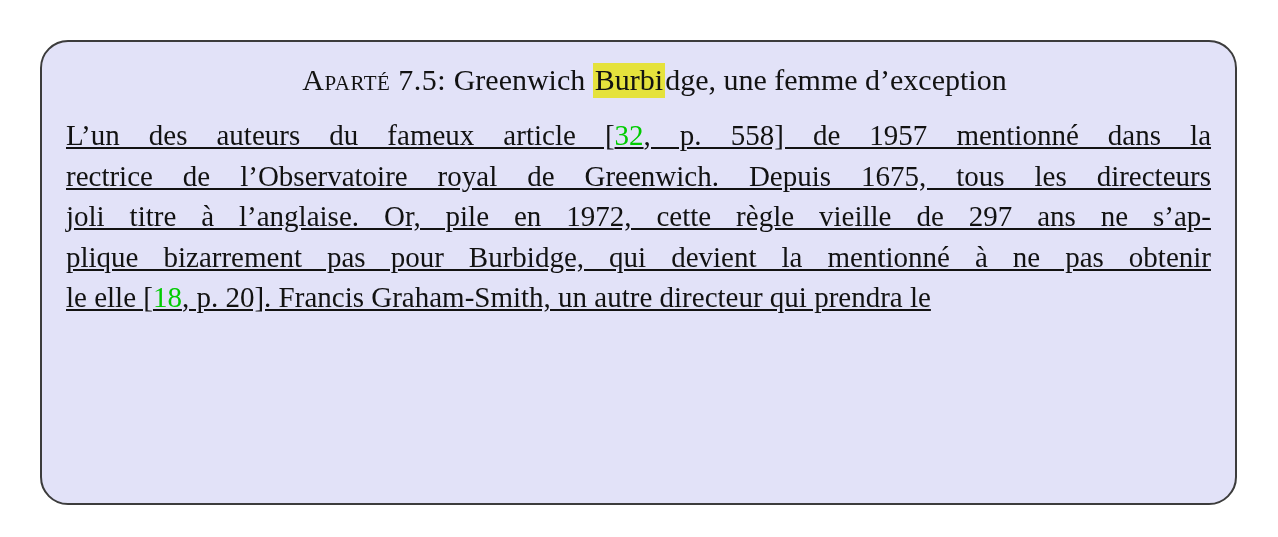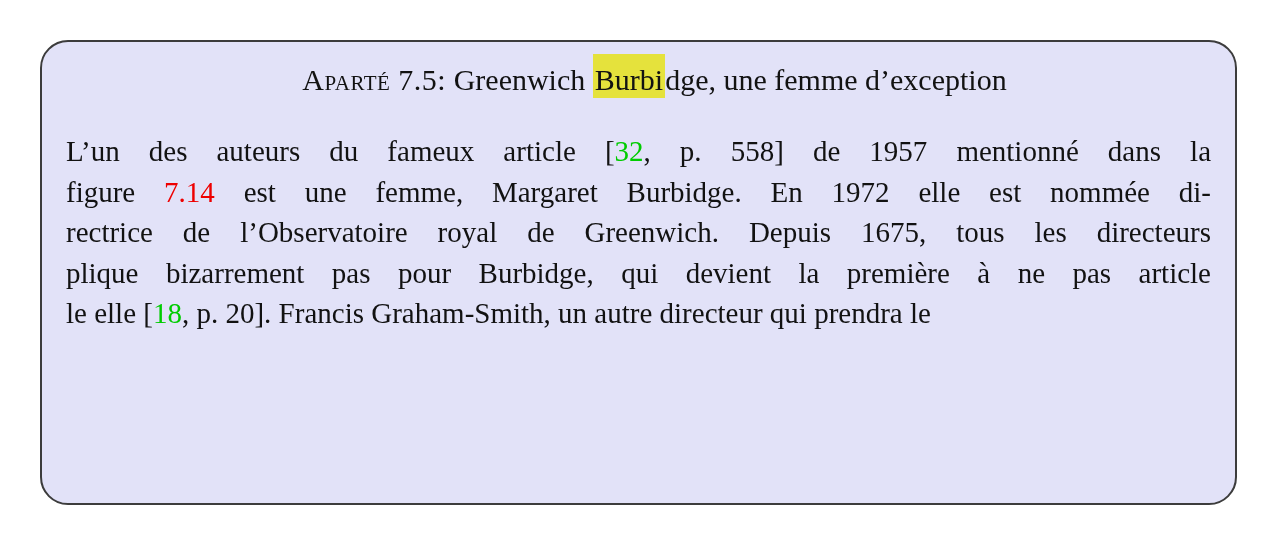--- a/index.html
+++ b/index.html
@@ -27,58 +27,59 @@
     border-radius: 28px;
   }
   .box-title {
     margin-top: 21px;
     text-align: center;
     font-size: 30px;
     line-height: 34px;
     white-space: pre-wrap;
   }
   .box-body {
-    margin: 34px 24px 0 24px;
+    margin: 18px 24px 0 24px;
     font-size: 29px;
+    text-decoration: underline;
   }
   .line {
     line-height: 40.6px;
     text-align: justify;
     text-align-last: justify;
     white-space: pre-wrap;
   }
   .line:last-child {
     text-align-last: left;
   }
   .smallcaps {
     font-variant: small-caps;
     letter-spacing: 0.5px;
     margin-left: 32px;
   }
   .highlight {
     background: var(--highlight, #e5e23c);
-    padding: 9px 2px 2px 2px;
+    padding: 0 2px 2px 2px;
   }
   .cite {
     color: var(--cite-green, #00cc00);
     cursor: pointer;
   }
   .figref {
     color: var(--ref-red, #ee0000);
     cursor: pointer;
   }
   .italic {
     font-style: italic;
   }
 </style>
 </head>
 <body>
 
 <div class="aside-box">
   <div class="box-title"><span class="smallcaps">Aparté 7.5:</span><span> Greenwich </span><span class="highlight">Burbi</span><span>dge, une femme d’exception</span></div>
   <div class="box-body">
       <div class="line"><span>L’un des auteurs du fameux article [</span><span class="cite">32</span><span>, p. 558] de 1957 mentionné dans la</span></div>
-      <div class="line"><span>figure </span><span class="figref">7.14</span><span> est une femme, Margaret Burbidge. En 1972 elle est nommée di-</span></div>
       <div class="line"><span>rectrice de l’Observatoire royal de Greenwich. Depuis 1675, tous les directeurs</span></div>
-      <div class="line"><span>plique bizarrement pas pour Burbidge, qui devient la première à ne pas article</span></div>
+      <div class="line"><span>joli titre à l’anglaise. Or, pile en 1972, cette règle vieille de 297 ans ne s’ap-</span></div>
+      <div class="line"><span>plique bizarrement pas pour Burbidge, qui devient la mentionné à ne pas obtenir</span></div>
       <div class="line"><span>le elle [</span><span class="cite">18</span><span>, p. 20]. Francis Graham-Smith, un autre directeur qui prendra le</span></div>
     </div>
 </div>
 
 </body></html>

